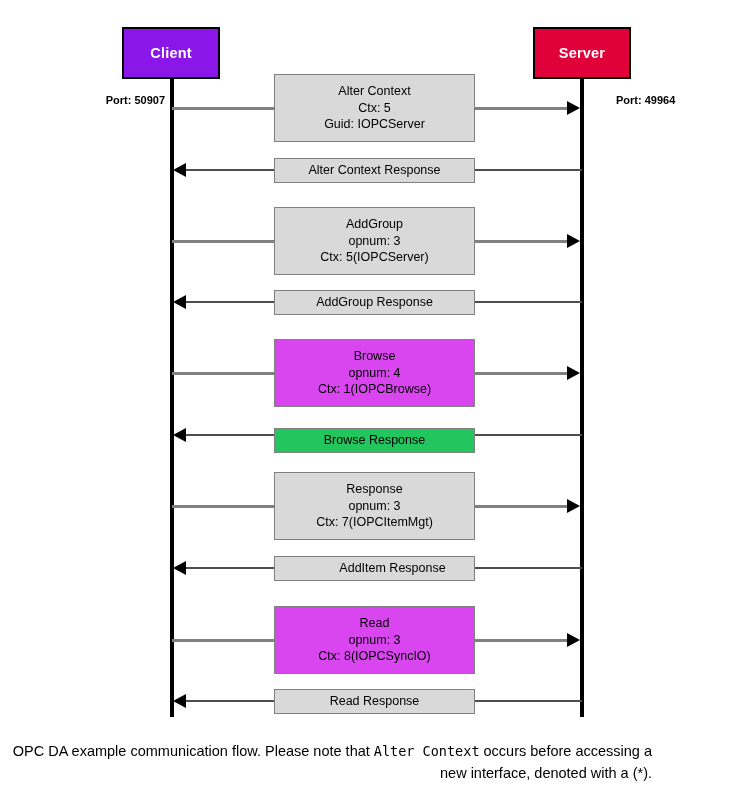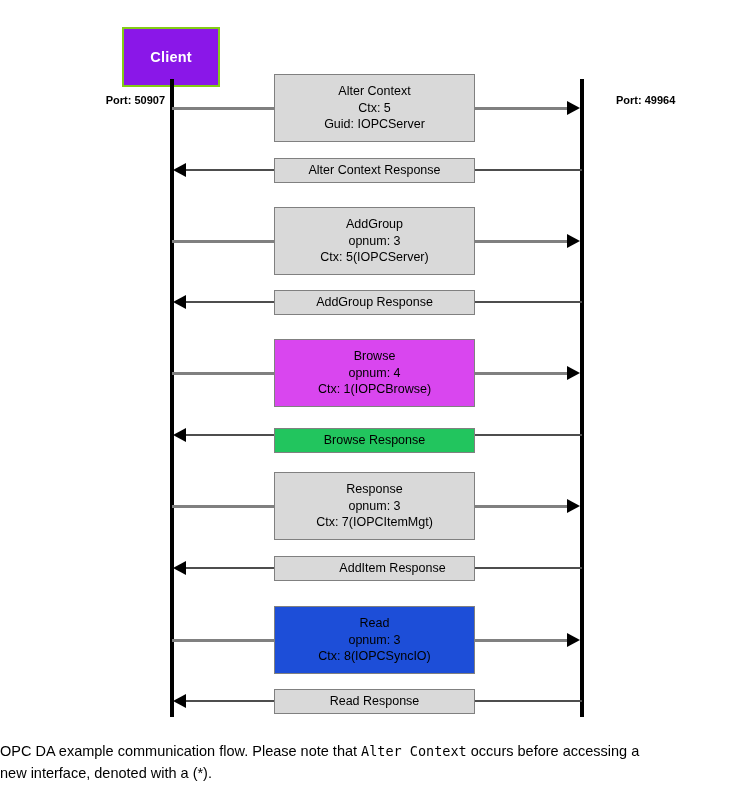--- a/index.html
+++ b/index.html
@@ -17,22 +17,22 @@
     width: 743px;
     height: 793px;
     background: #ffffff;
     overflow: hidden;
   }
 
   
   .actor-box {
     position: absolute;
     width: 98px;
-    height: 60px;
-    border: 2px solid #84cc16;
+    height: 52px;
+    border: 2px solid #000000;
     box-sizing: border-box;
     display: flex;
     align-items: center;
     justify-content: center;
     color: #ffffff;
     font-size: 14.5px;
     font-weight: bold;
     letter-spacing: 0.2px;
   }
   #actor-client { left: 122px; top: 27px; }
@@ -113,39 +113,42 @@
   .msg-box.call { height: 68px; }
   .msg-box.ret  { height: 25px; }
   .msg-box .ln { display: block; white-space: nowrap; }
 
   
   #caption {
     position: absolute;
     left: 0;
     top: 740px;
     width: 652px;
-    text-align: left;
+    text-align: right;
     font-size: 14.5px;
     line-height: 22px;
     color: #000000;
   }
   #caption .mono {
     font-family: "DejaVu Sans Mono", "Liberation Mono", monospace;
     font-size: 13.5px;
   }
 </style>
 </head>
 <body>
 
 <div id="canvas">
 
   <div class="actor-box" id="actor-client" style="background: rgb(138, 23, 232);">
     <span>Client</span>
   </div>
 
+  <div class="actor-box" id="actor-server" style="background: rgb(225, 1, 58);">
+    <span>Server</span>
+  </div>
 
   <div class="lifeline" id="lifeline-client"></div>
   <div class="lifeline" id="lifeline-server"></div>
 
   <div class="port-label" id="port-client">Port: 50907</div>
   <div class="port-label" id="port-server">Port: 49964</div>
 
   <div id="messages-layer">
       <div class="msg-row">
         <div class="seg req" style="left: 172px; top: 107px; width: 102px;"></div>
@@ -216,21 +219,21 @@
         <div class="seg resp" style="left: 185px; top: 567px; width: 89px;"></div>
         <div class="arrow left" style="left: 173px; top: 561px;"></div>
         <div class="msg-box ret" style="top: 555.5px; background: rgb(217, 217, 217); border-color: rgb(128, 128, 128); padding-left: 36px;">
           <span class="ln">AddItem Response</span>
         </div>
       </div>
       <div class="msg-row">
         <div class="seg req" style="left: 172px; top: 639px; width: 102px;"></div>
         <div class="seg req" style="left: 475px; top: 639px; width: 93px;"></div>
         <div class="arrow right" style="left: 567px; top: 633px;"></div>
-        <div class="msg-box call" style="top: 606px; background: #1d4ed8; border-color: rgb(128, 128, 128);">
+        <div class="msg-box call" style="top: 606px; background: #d946ef; border-color: rgb(128, 128, 128);">
           <span class="ln">Read</span>
           <span class="ln">opnum: 3</span>
           <span class="ln">Ctx: 8(IOPCSyncIO)</span>
         </div>
       </div>
       <div class="msg-row">
         <div class="seg resp" style="left: 475px; top: 700px; width: 107px;"></div>
         <div class="seg resp" style="left: 185px; top: 700px; width: 89px;"></div>
         <div class="arrow left" style="left: 173px; top: 694px;"></div>
         <div class="msg-box ret" style="top: 688.5px; background: rgb(217, 217, 217); border-color: rgb(128, 128, 128);">

